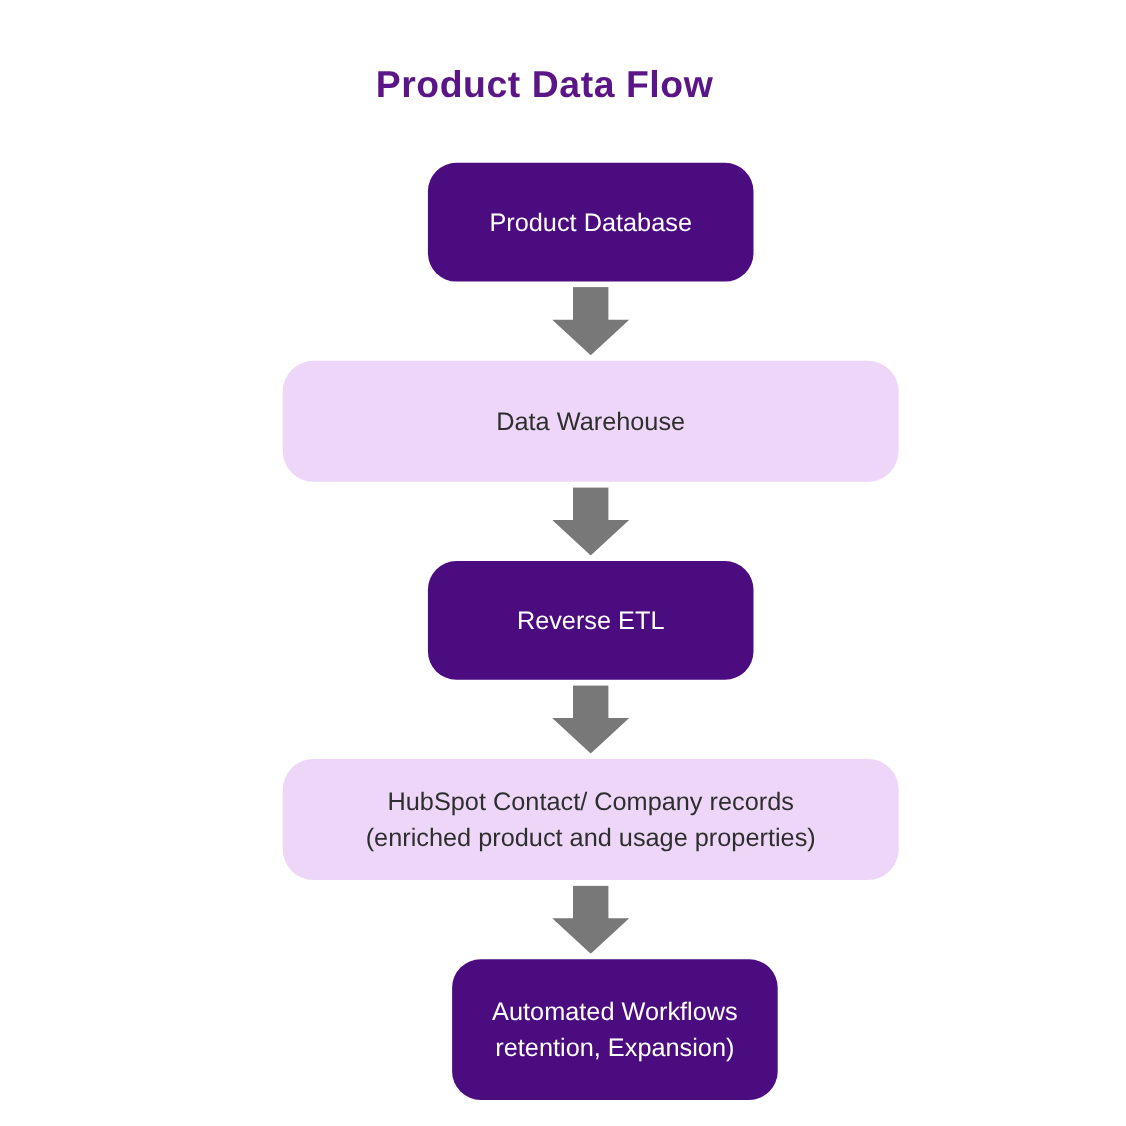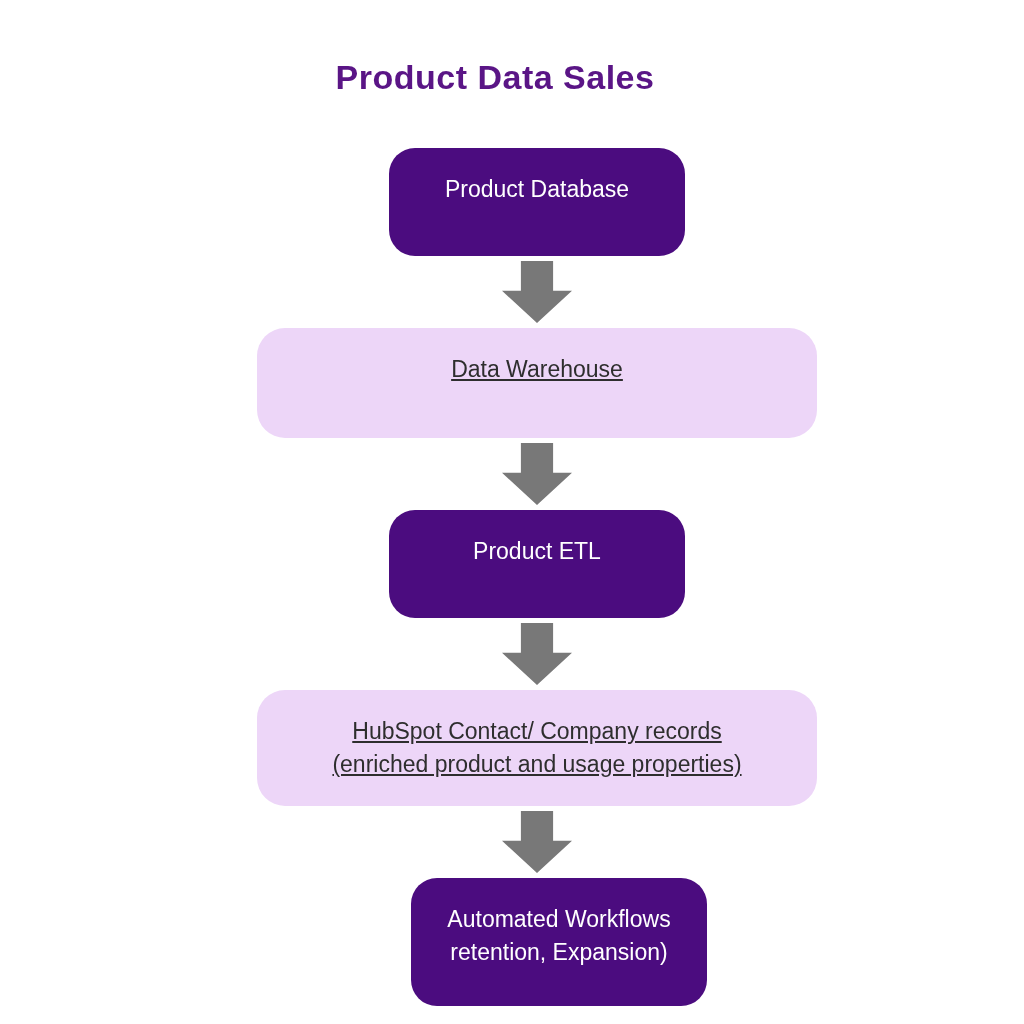--- a/index.html
+++ b/index.html
@@ -34,39 +34,39 @@
     left: 257px;
     top: 148px;
     width: 560px;
     display: flex;
     flex-direction: column;
     align-items: center;
   }
   .node {
     display: flex;
     flex-direction: column;
+    justify-content: center;
     align-items: center;
     text-align: center;
     box-sizing: border-box;
-    padding: 25px 16px;
+    padding: 10px 16px;
   }
   .node.dark {
     width: 296px;
     min-height: 108px;
     background: var(--dark-box-bg, #4b0c7f);
     color: var(--dark-box-text, #ffffff);
     border-radius: 26px;
   }
   .node.light {
     width: 560px;
     min-height: 110px;
     background: var(--light-box-bg, #edd6f8);
     color: var(--light-box-text, #2e2e2e);
     border-radius: 28px;
-    text-decoration: underline;
   }
   .node-line {
     font-size: 23px;
     line-height: 33px;
     white-space: nowrap;
   }
   .arrow-down {
     width: 70px;
     height: 62px;
     margin: 5px 0;
@@ -77,39 +77,39 @@
     min-height: 128px;
     margin-left: 44px;
   }
 </style>
 </head>
 <body>
 
 <div class="canvas">
 
   <div class="title-wrap">
-    <span class="title">Product Data Sales</span>
+    <span class="title">Product Data Flow</span>
   </div>
 
   <div class="flow-column">
 
     <div class="node dark">
       <div class="node-line">Product Database</div>
     </div>
 
     <div class="arrow-down"></div>
 
     <div class="node light">
       <div class="node-line">Data Warehouse</div>
     </div>
 
     <div class="arrow-down"></div>
 
     <div class="node dark">
-      <div class="node-line">Product ETL</div>
+      <div class="node-line">Reverse ETL</div>
     </div>
 
     <div class="arrow-down"></div>
 
     <div class="node light">
       <div class="node-line">HubSpot Contact/ Company records</div>
       <div class="node-line">(enriched product and usage properties)</div>
     </div>
 
     <div class="arrow-down"></div>

